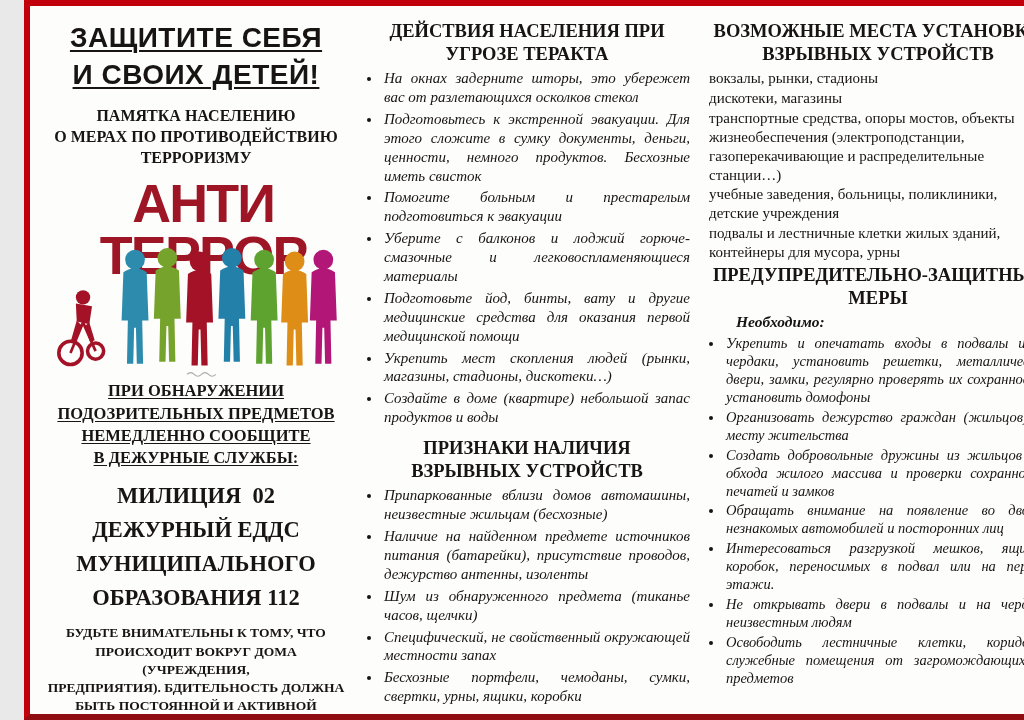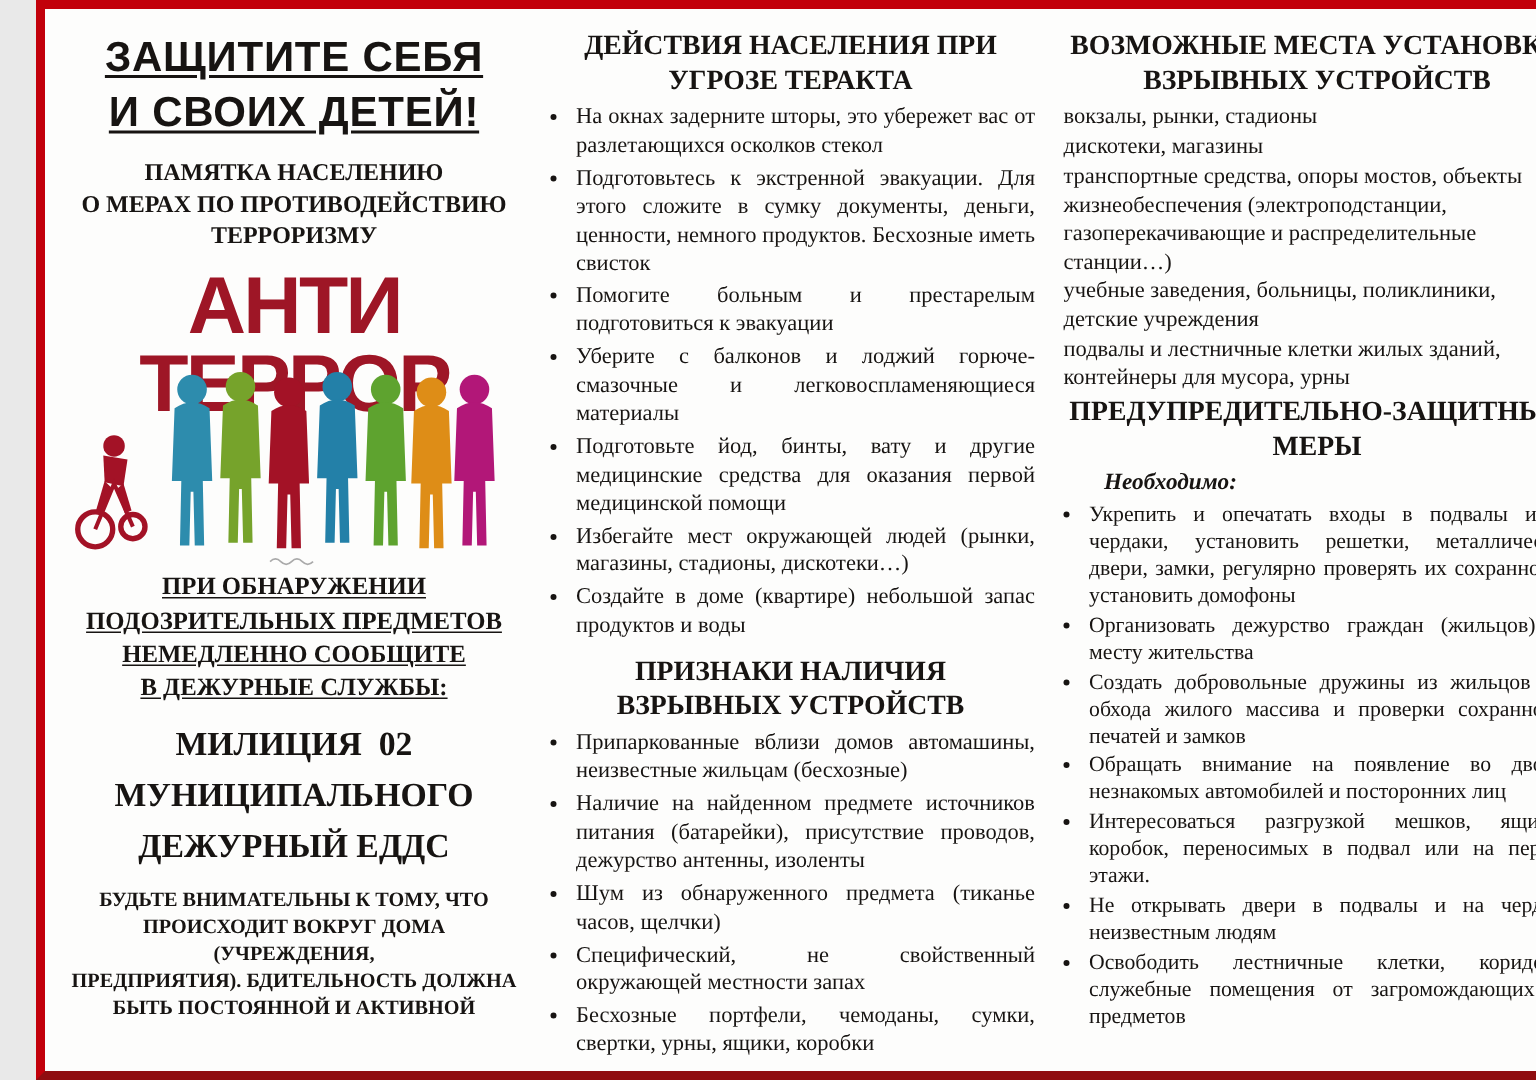--- a/index.html
+++ b/index.html
@@ -33,21 +33,21 @@
     text-underline-offset: 3px;
     text-decoration-thickness: 2px;
     white-space: pre-line;
     margin: 4px 0 12px;
   }
   .subtitle {
     font: bold 16px/1.3 "Liberation Serif", serif;
     white-space: pre-line;
     margin: 0 0 2px;
   }
-  .graphic { display: flex; justify-content: flex-start; margin: 0 0 2px; }
+  .graphic { display: flex; justify-content: center; margin: 0 0 2px; }
   .graphic svg { width: 290px; height: 208px; }
   .graphic text {
     font-family: "Liberation Sans", sans-serif;
     font-weight: bold;
     letter-spacing: -2px;
   }
   .alert-heading {
     font: bold 16.5px/1.35 "Liberation Serif", serif;
     text-decoration: underline;
     text-underline-offset: 2px;
@@ -74,21 +74,21 @@
     text-underline-offset: 2px;
     white-space: pre-line;
     margin: 0 0 4px;
   }
   ul.bullets {
     margin: 0 0 6px;
     padding-left: 18px;
     font: 15px/1.26 "Liberation Serif", serif;
     text-align: justify;
   }
-  ul.bullets li { margin-bottom: 3px; padding-left: 2px; }
+  ul.bullets li { margin-bottom: 3px; padding-left: 2px; font-style: italic; }
   .col-right ul.bullets { font-size: 14.5px; line-height: 1.24; }
   .col-right ul.bullets li { margin-bottom: 2px; }
 
   ul.plain {
     list-style: none;
     margin: 0 0 2px;
     padding-left: 3px;
     font: 15px/1.26 "Liberation Serif", serif;
     text-align: left;
   }
@@ -145,39 +145,39 @@
 
         <path d="M150,228 q4,-4 8,0 t8,0 t8,0 t8,0" stroke="#aaa" fill="none" stroke-width="1.2"></path>
       </svg>
     </div>
 
     <h2 class="alert-heading">ПРИ ОБНАРУЖЕНИИ
 ПОДОЗРИТЕЛЬНЫХ ПРЕДМЕТОВ
 НЕМЕДЛЕННО СООБЩИТЕ
 В ДЕЖУРНЫЕ СЛУЖБЫ:</h2>
 
-    <ul class="services"><li>МИЛИЦИЯ  02</li><li>МУНИЦИПАЛЬНОГО</li><li>ДЕЖУРНЫЙ ЕДДС</li></ul>
+    <ul class="services"><li>МИЛИЦИЯ  02</li><li>ДЕЖУРНЫЙ ЕДДС</li><li>МУНИЦИПАЛЬНОГО</li><li>ОБРАЗОВАНИЯ 112</li></ul>
 
     <p class="vigilance-note">БУДЬТЕ ВНИМАТЕЛЬНЫ К ТОМУ, ЧТО
 ПРОИСХОДИТ ВОКРУГ ДОМА (УЧРЕЖДЕНИЯ,
 ПРЕДПРИЯТИЯ). БДИТЕЛЬНОСТЬ ДОЛЖНА
 БЫТЬ ПОСТОЯННОЙ И АКТИВНОЙ</p>
   </div>
 
   <div class="col col-mid">
     <div class="section">
       <h2 class="section-heading">ДЕЙСТВИЯ НАСЕЛЕНИЯ ПРИ
 УГРОЗЕ ТЕРАКТА</h2>
       <ul class="bullets">
           <li>На окнах задерните шторы, это убережет вас от разлетающихся осколков стекол</li>
           <li>Подготовьтесь к экстренной эвакуации. Для этого сложите в сумку документы, деньги, ценности, немного продуктов. Бесхозные иметь свисток</li>
           <li>Помогите больным и престарелым подготовиться к эвакуации</li>
           <li>Уберите с балконов и лоджий горюче-смазочные и легковоспламеняющиеся материалы</li>
           <li>Подготовьте йод, бинты, вату и другие медицинские средства для оказания первой медицинской помощи</li>
-          <li>Избегайте мест окружающей людей (рынки, магазины, стадионы, дискотеки…)</li>
+          <li>Укрепить мест скопления людей (рынки, магазины, стадионы, дискотеки…)</li>
           <li>Создайте в доме (квартире) небольшой запас продуктов и воды</li>
         </ul>
     </div>
 
     <div class="section">
       <h2 class="section-heading">ПРИЗНАКИ НАЛИЧИЯ
 ВЗРЫВНЫХ УСТРОЙСТВ</h2>
       <ul class="bullets">
           <li>Припаркованные вблизи домов автомашины, неизвестные жильцам (бесхозные)</li>
           <li>Наличие на найденном предмете источников питания (батарейки), присутствие проводов, дежурство антенны, изоленты</li>

